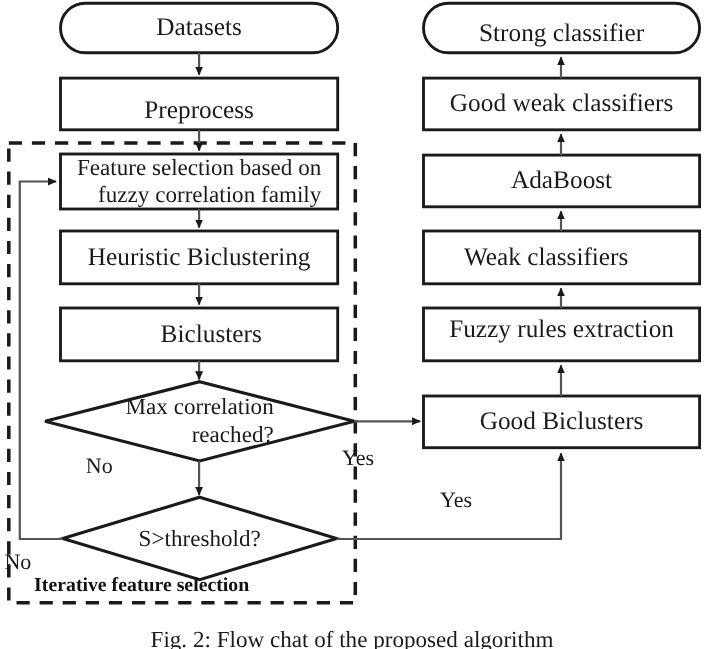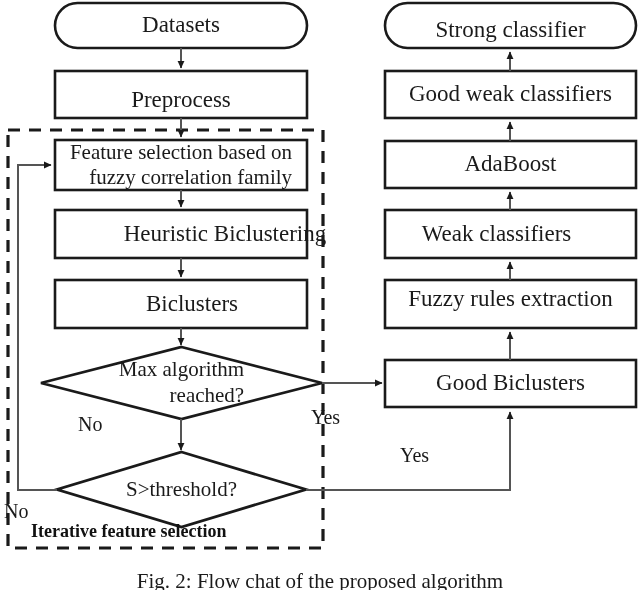--- a/index.html
+++ b/index.html
@@ -129,25 +129,25 @@
     <line x1="510" y1="71" x2="510" y2="52" stroke="#555555" stroke-width="2" marker-end="url(#arrow)"></line>
   </svg>
 
   <div class="node-label" style="left:55px; top:3px; width:252px; height:45px; font-size:23px;">Datasets</div>
 
   <div class="node-label" style="left:55px; top:71px; width:252px; height:59px; font-size:23px;">Preprocess</div>
 
   <div class="node-label" style="left:55px; top:139px; width:252px; height:52px; font-size:21px; line-height:1.18;">Feature selection based on
 fuzzy correlation family</div>
 
-  <div class="node-label" style="left:55px; top:210px; width:252px; height:48px; font-size:23px;padding-left:44px;">Heuristic Biclustering</div>
+  <div class="node-label" style="left:55px; top:210px; width:252px; height:48px; font-size:23px;">Heuristic Biclustering</div>
 
   <div class="node-label" style="left:55px; top:280px; width:252px; height:48px; font-size:23px;margin-left:11px;">Biclusters</div>
 
-  <div class="node-label" style="left:41px; top:349px; width:281px; height:68px; font-size:21px; line-height:1.22;">Max algorithm
+  <div class="node-label" style="left:41px; top:349px; width:281px; height:68px; font-size:21px; line-height:1.22;">Max correlation
 reached?</div>
 
   <div class="node-label" style="left:57px; top:452px; width:249px; height:75px; font-size:21px;">S&gt;threshold?</div>
 
   <div class="node-label" style="left:385px; top:8px; width:251px; height:45px; font-size:23px;">Strong classifier</div>
 
   <div class="node-label" style="left:385px; top:71px; width:251px; height:47px; font-size:23px;">Good weak classifiers</div>
 
   <div class="node-label" style="left:385px; top:141px; width:251px; height:47px; font-size:23px;">AdaBoost</div>
 

